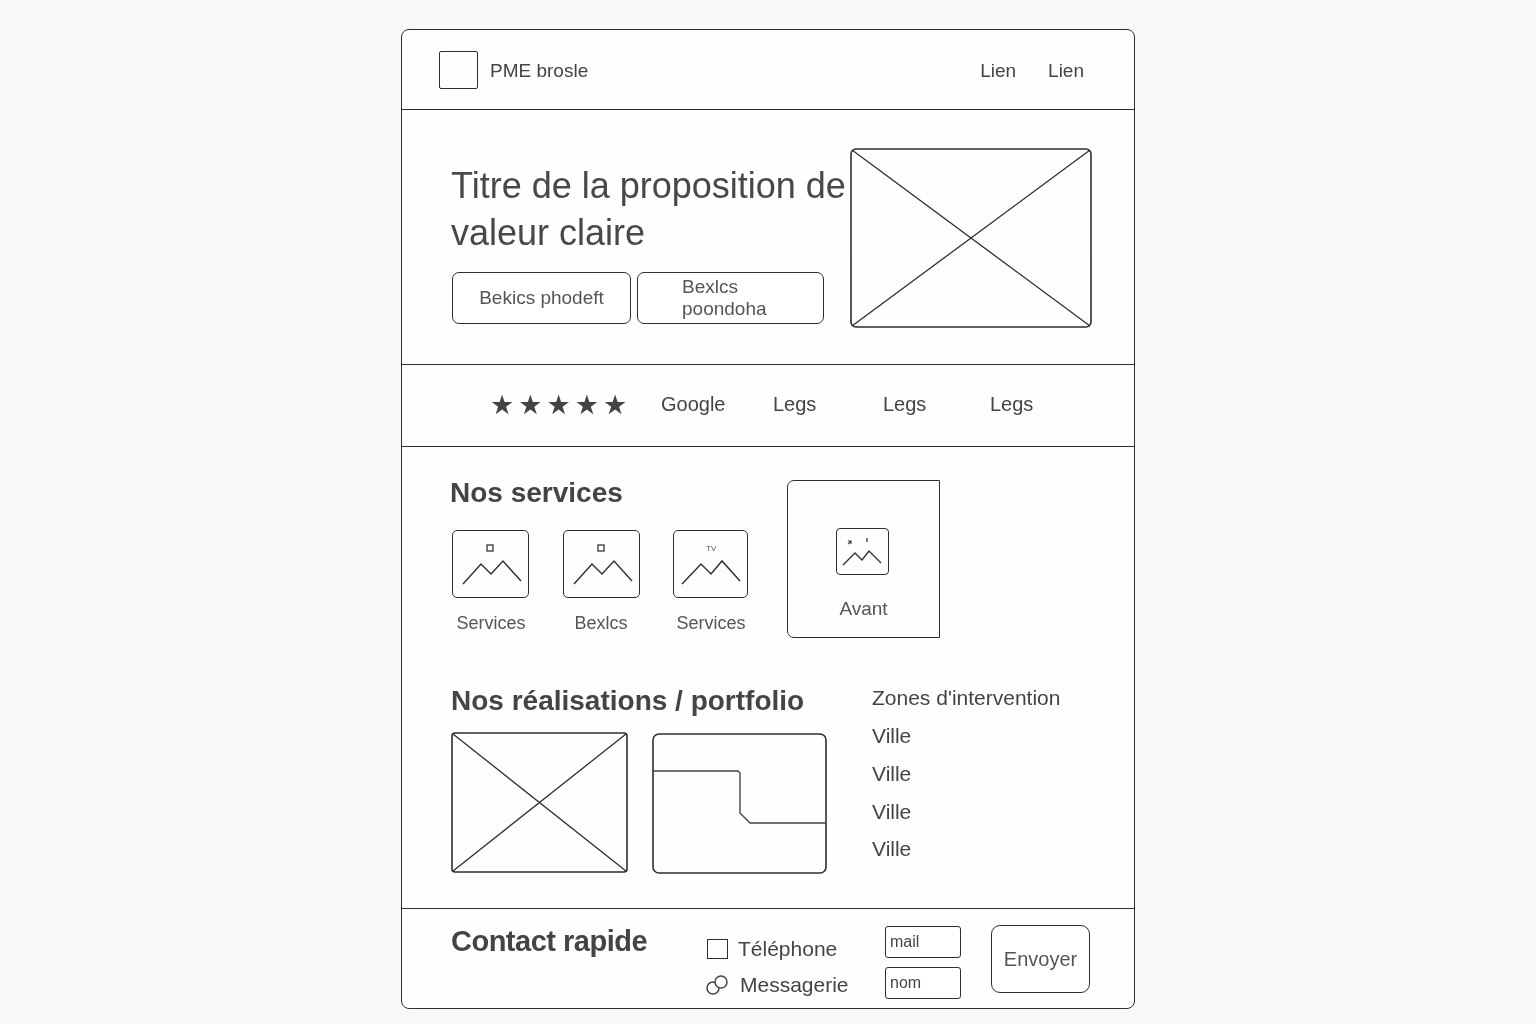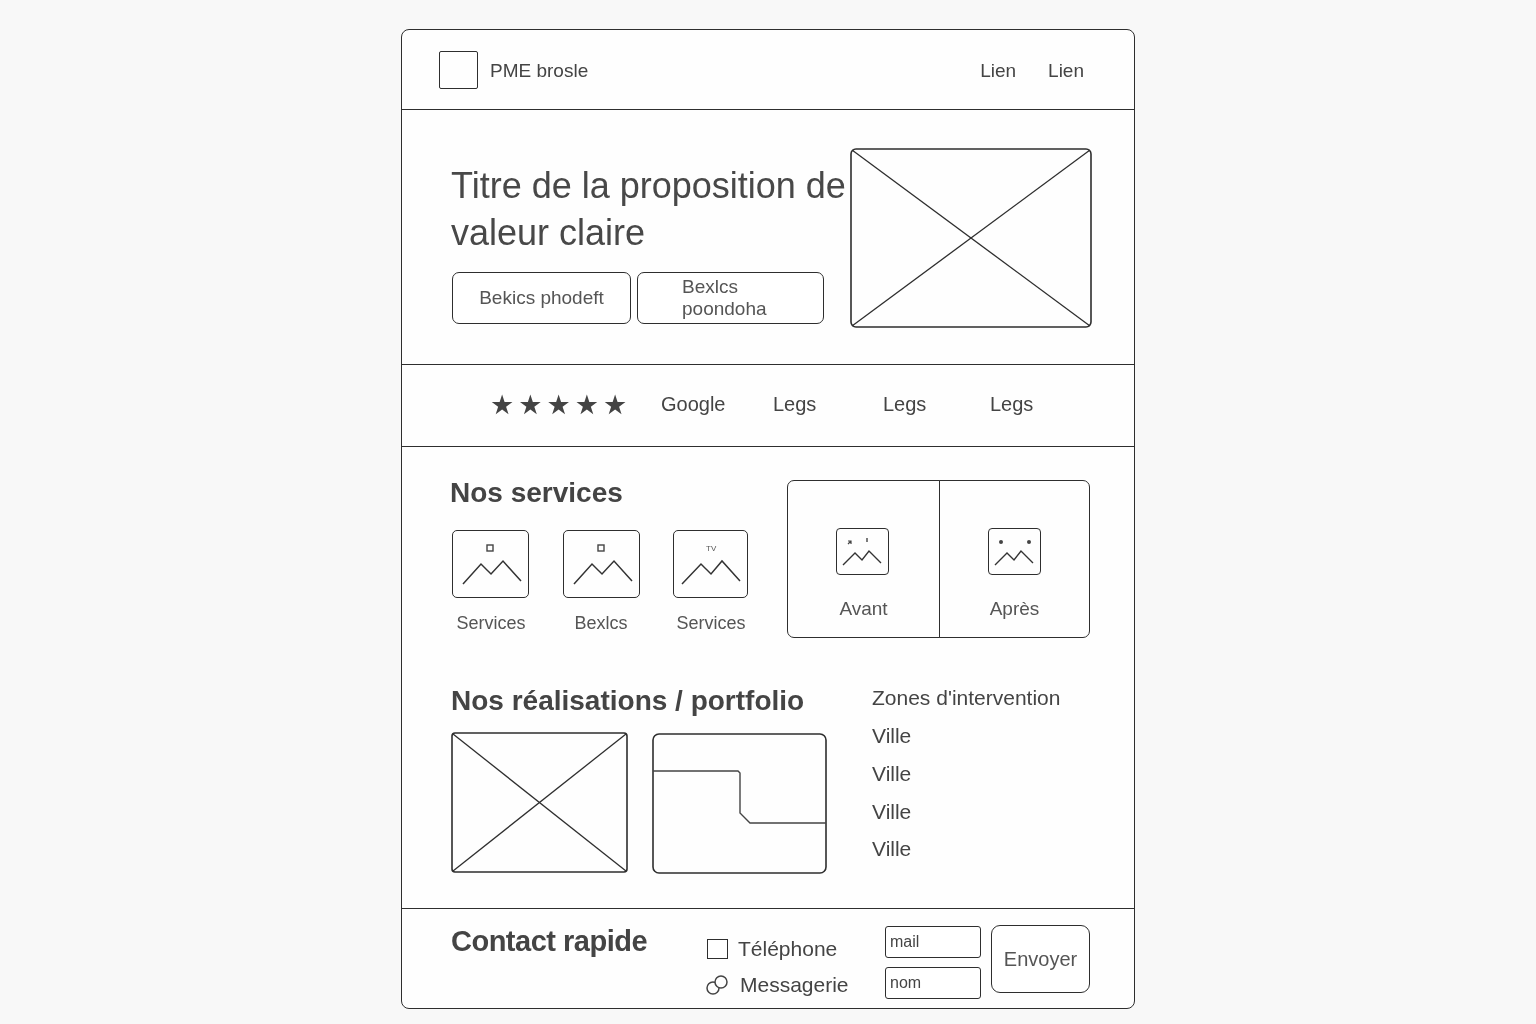--- a/index.html
+++ b/index.html
@@ -51,21 +51,21 @@
     .zones-title { position: absolute; left: 470px; top: 239px; font-size: 21px; color: #444; }
     .zone-item { position: absolute; left: 470px; font-size: 21px; color: #444; }
 
     
     .contact { top: 879px; height: 101px; border-bottom: none; }
     .contact-title { position: absolute; left: 49px; top: 16px; font-size: 29px; color: #444; font-weight: bold; letter-spacing: -0.5px; }
     .opt { position: absolute; left: 305px; display: flex; align-items: center; gap: 10px; font-size: 21px; color: #444; }
     .opt-1 { top: 28px; }
     .opt-2 { top: 64px; left: 302px; }
     .checkbox { width: 21px; height: 20px; border: 1.5px solid #2e2e2e; background: #fff; }
-    .field { position: absolute; left: 483px; width: 96px; height: 32px; border: 1.5px solid #2e2e2e; border-radius: 3px;
+    .field { position: absolute; left: 483px; width: 76px; height: 32px; border: 1.5px solid #2e2e2e; border-radius: 3px;
              background: #fff; font-size: 16px; color: #444; padding: 4px 4px; font-family: "Liberation Sans", sans-serif; }
     .field-1 { top: 17px; }
     .field-2 { top: 58px; }
     .submit { position: absolute; left: 589px; top: 16px; width: 99px; height: 68px; border: 1.5px solid #2e2e2e;
               border-radius: 9px; background: #fff; font-size: 20px; color: #555; display: flex; align-items: center;
               justify-content: center; cursor: pointer; }
 
     svg { display: block; }
   </style>
 </head>
@@ -139,30 +139,20 @@
     <div class="ba-box ba-before">
       <div class="ba-icon">
         <svg width="50" height="44" viewBox="0 0 50 44">
           <path d="M11,15 l3,-3 m-3,0 h3 v3" fill="none" stroke="#444" stroke-width="1.2"></path>
           <line x1="30" y1="9" x2="30" y2="13" stroke="#444" stroke-width="1.4"></line>
           <polyline points="6,36 18,24 25,31 32,22 44,34" fill="none" stroke="#333" stroke-width="1.4"></polyline>
         </svg>
       </div>
       <div class="ba-label">Avant</div>
     </div>
-    <div class="ba-box ba-after">
-      <div class="ba-icon">
-        <svg width="50" height="44" viewBox="0 0 50 44">
-          <circle cx="12" cy="13" r="2" fill="#444"></circle>
-          <circle cx="40" cy="13" r="2" fill="#444"></circle>
-          <polyline points="6,36 18,24 25,31 32,22 44,34" fill="none" stroke="#333" stroke-width="1.4"></polyline>
-        </svg>
-      </div>
-      <div class="ba-label">Après</div>
-    </div>
 
     <div class="h2 port-title">Nos réalisations / portfolio</div>
     <div class="port-img-1">
       <svg width="177" height="141" viewBox="0 0 177 141">
         <rect x="1" y="1" width="175" height="139" rx="3" fill="#fefefe" stroke="#2e2e2e" stroke-width="1.6"></rect>
         <line x1="2" y1="2" x2="175" y2="139" stroke="#2e2e2e" stroke-width="1.3"></line>
         <line x1="175" y1="2" x2="2" y2="139" stroke="#2e2e2e" stroke-width="1.3"></line>
       </svg>
     </div>
     <div class="port-img-2">

